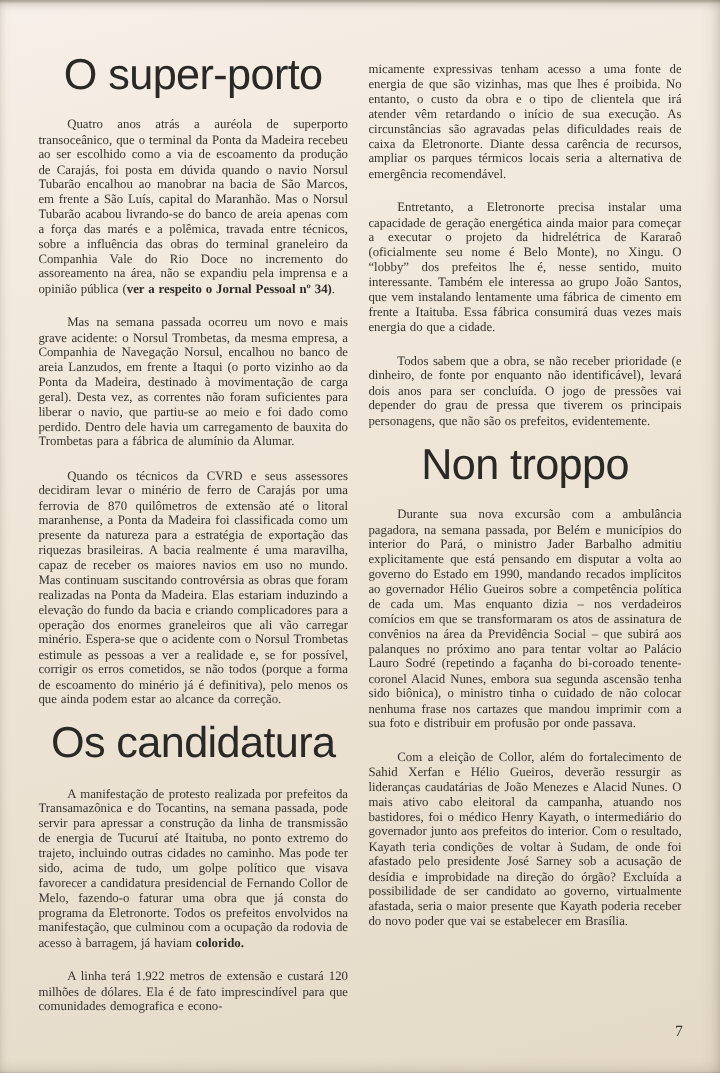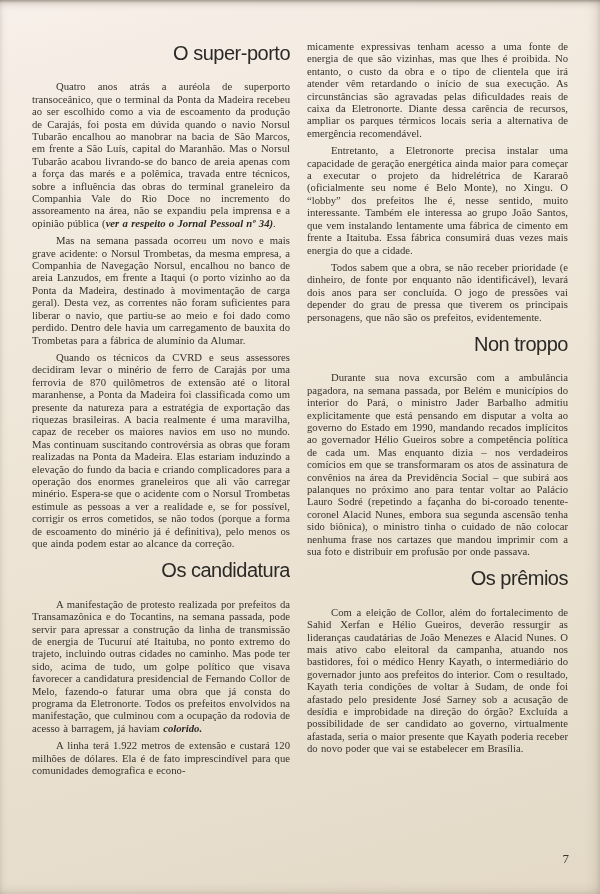--- a/index.html
+++ b/index.html
@@ -32,40 +32,40 @@
     height: 842px;
     overflow: hidden;
     color: #35322d;
   }
   .col-left  { left: 32px;  width: 258px; }
   .col-right { left: 307px; width: 261px; top: 36px; }
 
   .heading {
     font-family: "Liberation Sans", "DejaVu Sans", sans-serif;
     font-weight: 400;
-    font-size: 20px;
+    font-size: 36px;
     letter-spacing: -0.5px;
     color: #2b2926;
-    text-align: right;
+    text-align: center;
     margin: 10px 0 16px 0;
     line-height: 1.12;
   }
   .heading.first { margin-top: 2px; }
 
   .para {
     font-size: 10.7px;
     line-height: 12.4px;
     text-align: justify;
     text-indent: 24px;
-    margin: 4px 0 5px 0;
+    margin: 16px 0 5px 0;
     word-spacing: 0.6px;
     color: #35322d;
   }
   .para.no-indent { text-indent: 0; }
-  .para b { font-weight: 700; color: #2e2b27; font-style: italic; }
+  .para b { font-weight: 700; color: #2e2b27; }
 
   .page-number {
     position: absolute;
     right: 31px;
     top: 851px;
     font-size: 13px;
     color: #3a372f;
     font-family: "Liberation Serif", "DejaVu Serif", serif;
   }
 </style>
@@ -81,17 +81,16 @@
       <h2 class="heading">Os candidatura</h2>
       <p class="para"><span>A manifestação de protesto realizada por prefeitos da Transamazônica e do Tocantins, na semana passada, pode servir para apressar a construção da linha de transmissão de energia de Tucuruí até Itaituba, no ponto extremo do trajeto, incluindo outras cidades no caminho. Mas pode ter sido, acima de tudo, um golpe político que visava favorecer a candidatura presidencial de Fernando Collor de Melo, fazendo-o faturar uma obra que já consta do programa da Eletronorte. Todos os prefeitos envolvidos na manifestação, que culminou com a ocupação da rodovia de acesso à barragem, já haviam </span><b>colorido.</b></p>
       <p class="para"><span>A linha terá 1.922 metros de extensão e custará 120 milhões de dólares. Ela é de fato imprescindível para que comunidades demografica e econo-</span></p>
     </div>
   <div class="col col-right">
       <p class="para no-indent"><span>micamente expressivas tenham acesso a uma fonte de energia de que são vizinhas, mas que lhes é proibida. No entanto, o custo da obra e o tipo de clientela que irá atender vêm retardando o início de sua execução. As circunstâncias são agravadas pelas dificuldades reais de caixa da Eletronorte. Diante dessa carência de recursos, ampliar os parques térmicos locais seria a alternativa de emergência recomendável.</span></p>
       <p class="para"><span>Entretanto, a Eletronorte precisa instalar uma capacidade de geração energética ainda maior para começar a executar o projeto da hidrelétrica de Kararaô (oficialmente seu nome é Belo Monte), no Xingu. O “lobby” dos prefeitos lhe é, nesse sentido, muito interessante. Também ele interessa ao grupo João Santos, que vem instalando lentamente uma fábrica de cimento em frente a Itaituba. Essa fábrica consumirá duas vezes mais energia do que a cidade.</span></p>
       <p class="para"><span>Todos sabem que a obra, se não receber prioridade (e dinheiro, de fonte por enquanto não identificável), levará dois anos para ser concluída. O jogo de pressões vai depender do grau de pressa que tiverem os principais personagens, que não são os prefeitos, evidentemente.</span></p>
       <h2 class="heading">Non troppo</h2>
       <p class="para"><span>Durante sua nova excursão com a ambulância pagadora, na semana passada, por Belém e municípios do interior do Pará, o ministro Jader Barbalho admitiu explicitamente que está pensando em disputar a volta ao governo do Estado em 1990, mandando recados implícitos ao governador Hélio Gueiros sobre a competência política de cada um. Mas enquanto dizia – nos verdadeiros comícios em que se transformaram os atos de assinatura de convênios na área da Previdência Social – que subirá aos palanques no próximo ano para tentar voltar ao Palácio Lauro Sodré (repetindo a façanha do bi-coroado tenente-coronel Alacid Nunes, embora sua segunda ascensão tenha sido biônica), o ministro tinha o cuidado de não colocar nenhuma frase nos cartazes que mandou imprimir com a sua foto e distribuir em profusão por onde passava.</span></p>
-      <h2 class="heading">Os prêmios</h2>
       <p class="para"><span>Com a eleição de Collor, além do fortalecimento de Sahid Xerfan e Hélio Gueiros, deverão ressurgir as lideranças caudatárias de João Menezes e Alacid Nunes. O mais ativo cabo eleitoral da campanha, atuando nos bastidores, foi o médico Henry Kayath, o intermediário do governador junto aos prefeitos do interior. Com o resultado, Kayath teria condições de voltar à Sudam, de onde foi afastado pelo presidente José Sarney sob a acusação de desídia e improbidade na direção do órgão? Excluída a possibilidade de ser candidato ao governo, virtualmente afastada, seria o maior presente que Kayath poderia receber do novo poder que vai se estabelecer em Brasília.</span></p>
     </div>
   <div class="page-number">7</div>
 </div>
 
 </body></html>

